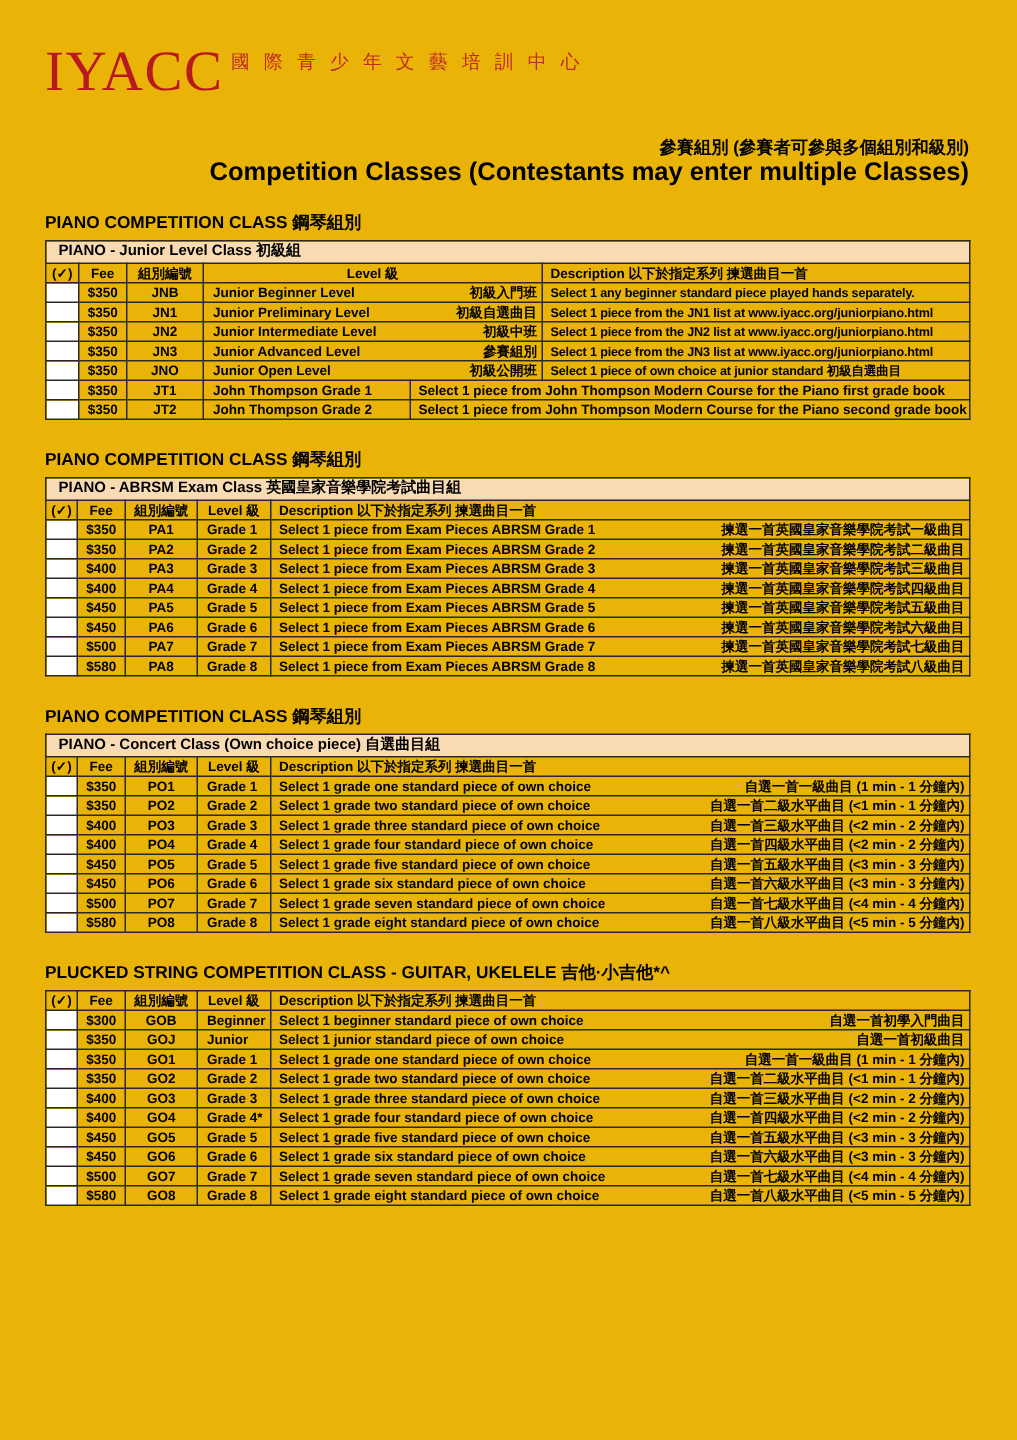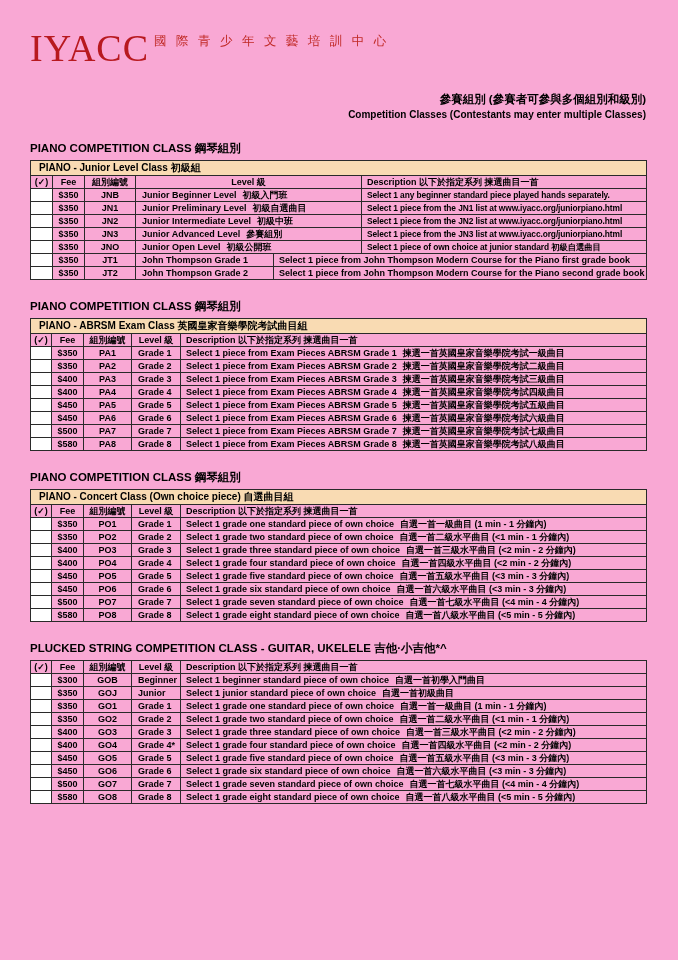--- a/index.html
+++ b/index.html
@@ -5,56 +5,56 @@
   :root{
     --peach:#F9DBB3;
     --border:#2a2a2a;
     --red:#B8191F;
     --maroon:#8C2322;
   }
   *{box-sizing:border-box;}
   html,body{margin:0;padding:0;background:#e9e9e9;}
   body{font-family:"Liberation Sans",sans-serif;color:#000;}
   .page{
-    width:678px;height:960px;background:#f9a8d4;margin:0 auto;
+    width:678px;height:960px;background:#eab308;margin:0 auto;
     padding:30px 32px 0 30px;overflow:hidden;position:relative;
   }
   
   .logo-row{display:flex;align-items:flex-start;}
   .logo-acronym{
     font-family:"Liberation Serif",serif;font-size:38px;line-height:36px;
     color:var(--red);letter-spacing:1px;font-weight:normal;
   }
   .logo-text{margin-left:5px;padding-top:3px;}
   .logo-cn{color:#C02A26;font-size:12.5px;letter-spacing:3px;line-height:17px;white-space:nowrap;text-align:right;}
   .logo-en{color:var(--maroon);font-size:10px;letter-spacing:0.6px;line-height:14px;white-space:nowrap;font-variant:small-caps;}
   
   .heading{text-align:right;margin-top:26px;}
   .heading-cn{font-size:11.5px;font-weight:bold;line-height:15px;}
-  .heading-en{font-size:10px;font-weight:bold;line-height:15px;}
+  .heading-en{font-size:17px;font-weight:bold;line-height:15px;}
   
   .section-title{font-size:11.5px;font-weight:bold;margin:19px 0 4px 0;letter-spacing:0;}
   .section:first-of-type .section-title{margin-top:39px;}
   table{border-collapse:collapse;table-layout:fixed;width:616px;}
   th,td{
     border:1px solid var(--border);
     font-size:9px;font-weight:bold;
     height:13px;line-height:12px;
     padding:0 3px;vertical-align:middle;
     white-space:nowrap;overflow:hidden;
   }
   tr.band th{
     background:var(--peach);text-align:left;font-size:10px;height:15px;padding-left:8px;
   }
   tr.cols th{text-align:center;}
   tr.cols th.h-desc{text-align:left;padding-left:5px;}
   td.c-check{background:#fff;}
   td.c-fee,td.c-code{text-align:center;}
   td.c-level{text-align:left;padding-left:6px;}
-  td .duo{display:flex;align-items:center;}
+  td .duo{display:flex;justify-content:space-between;align-items:center;}
   td .duo .cn{padding-left:6px;}
   td.c-desc{padding-left:5px;}
   .t-junior td.c-desc{font-size:8.4px;letter-spacing:-0.1px;}
   .t-junior td.c-desc.wide{font-size:9px;letter-spacing:0;margin-top:36px;}
 </style>
 </head>
 <body>
 
 <div class="page">
 

